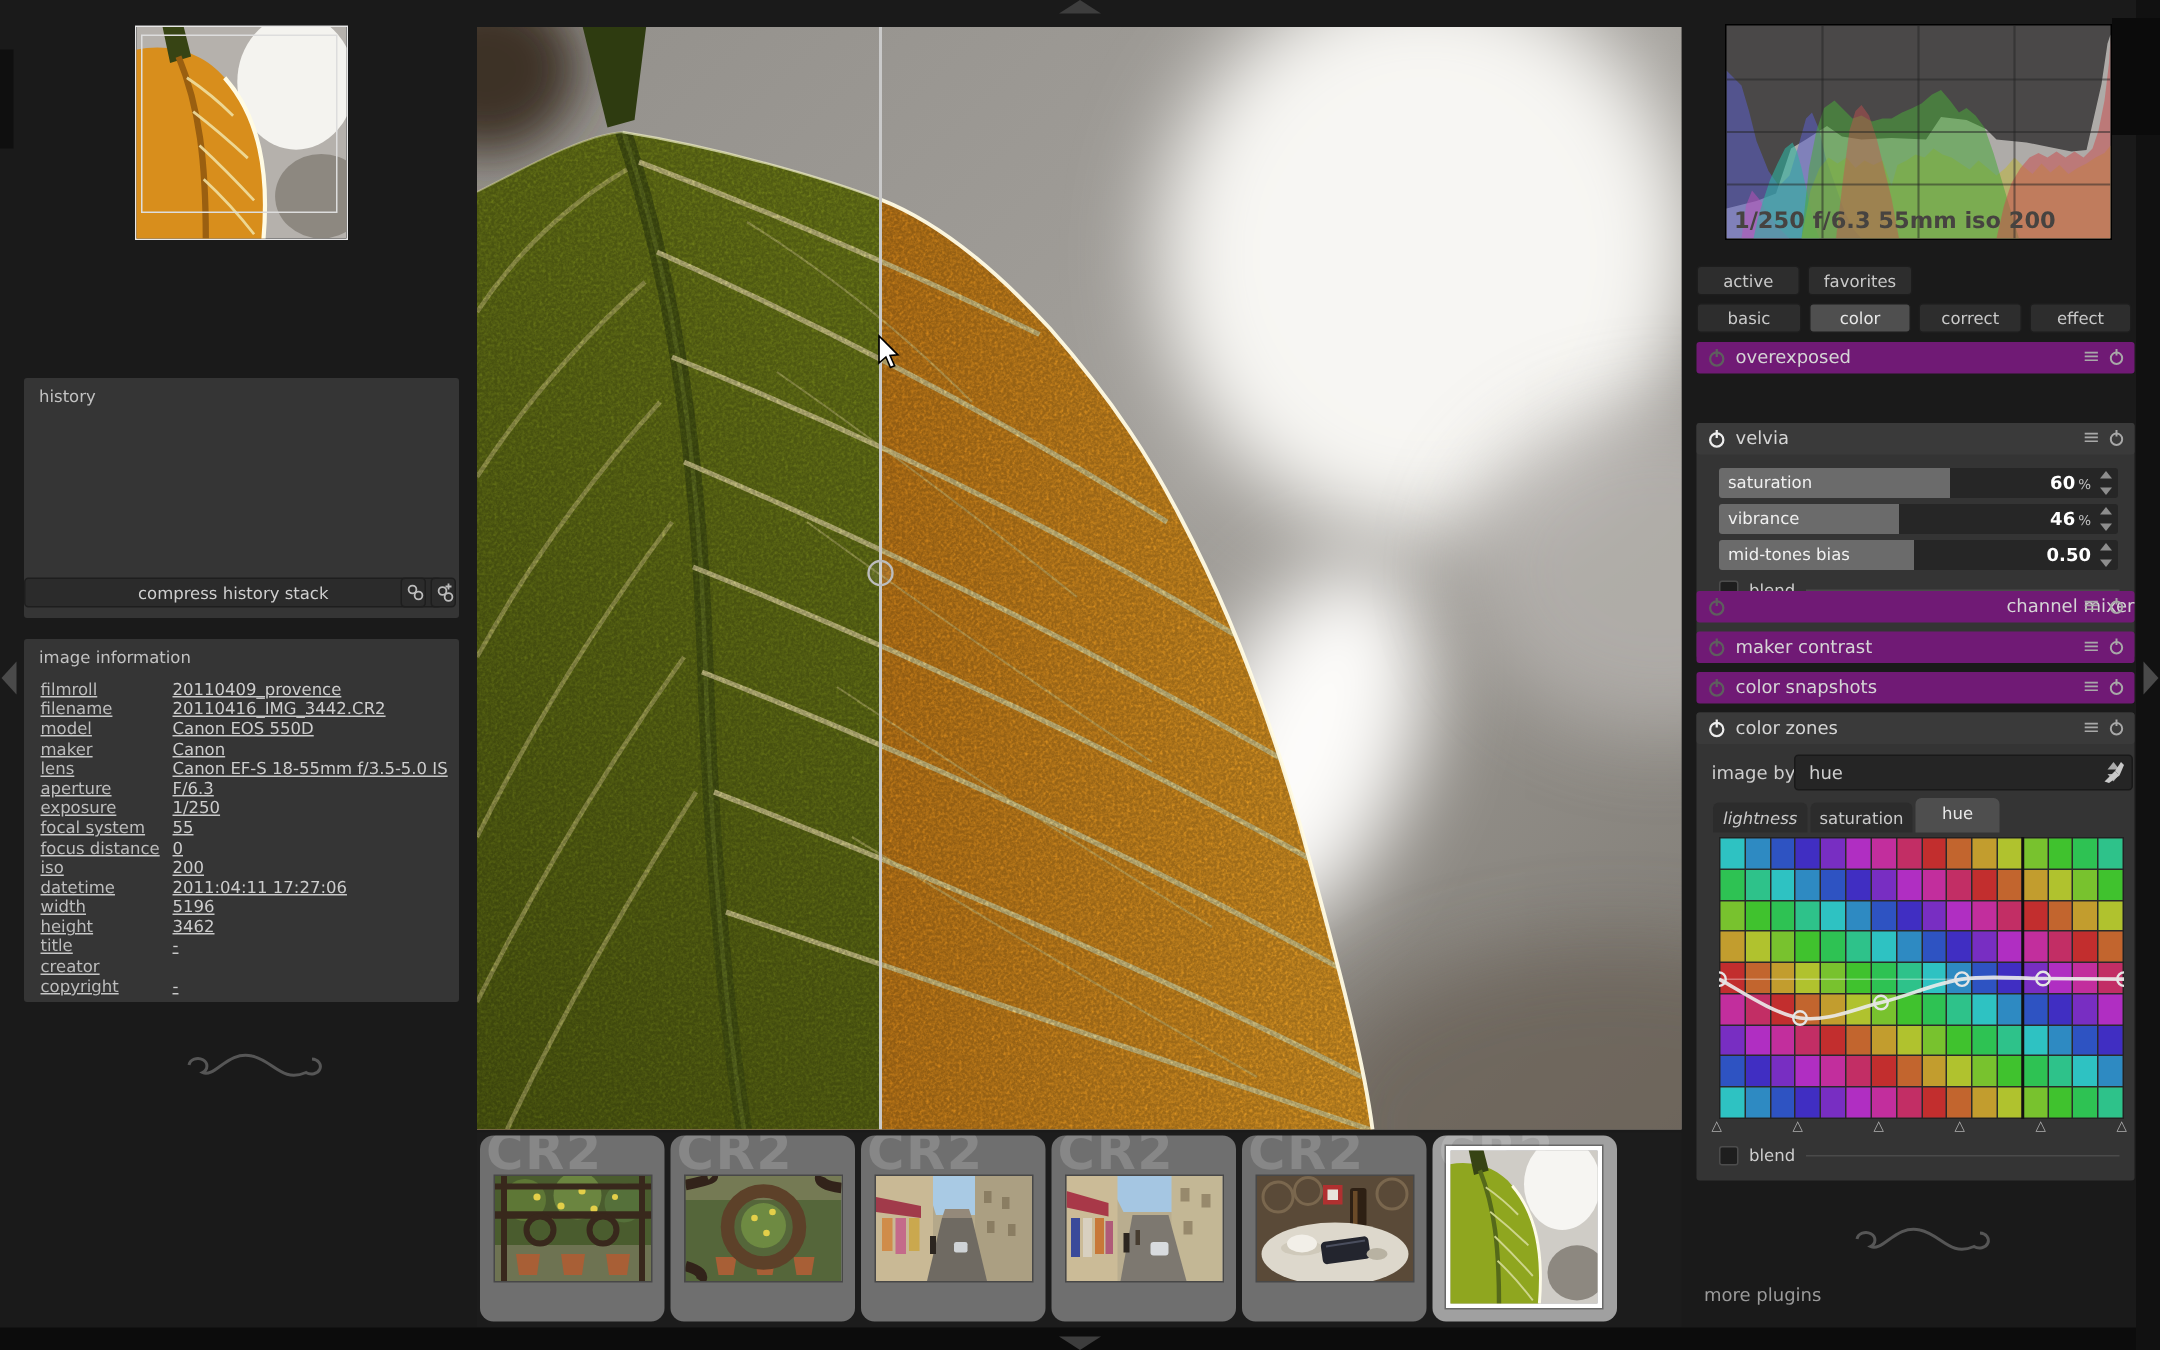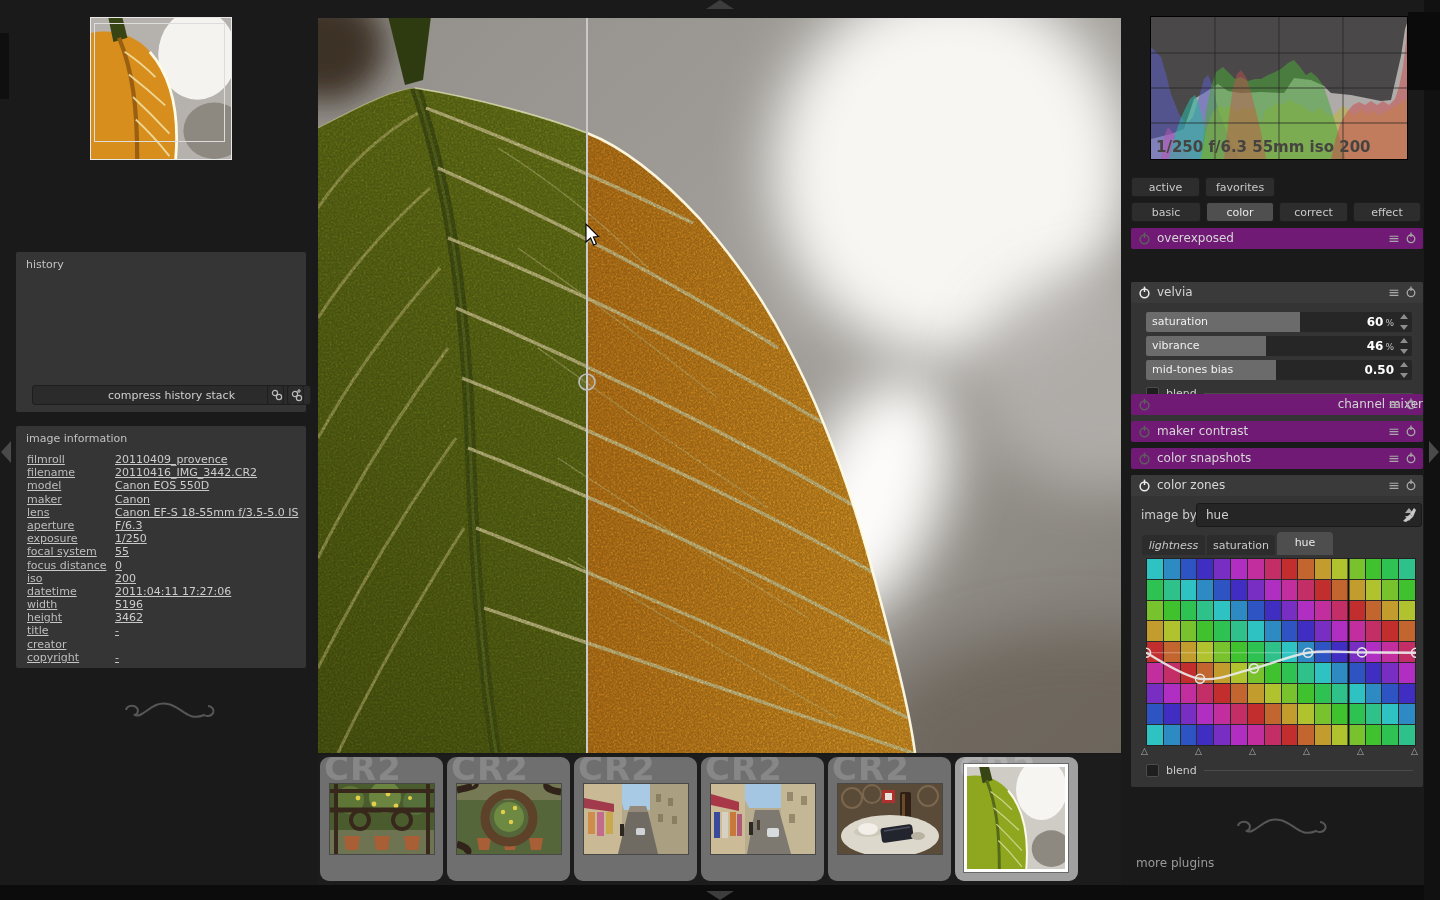--- a/index.html
+++ b/index.html
@@ -14,21 +14,21 @@
 
   .panel-section{left:16px;width:290px;background:#353535;border-radius:2px;color:#c8c8c8;font-size:11px;}
   .sec-head{position:absolute;left:10px;top:6px;color:#c2c2c2;font-size:11px;}
   .sec-icon{position:absolute;right:8px;top:6px;color:#9a9a9a;}
   #sec-snapshots{top:167px;height:77px;}
   .snap-row{position:absolute;left:8px;top:26px;width:274px;height:19px;background:#424242;color:#dcdcdc;padding:3px 0 0 6px;font-size:11px;}
   .dt-btn{background:#2b2b2b;border:1px solid #1e1e1e;border-radius:3px;color:#cfcfcf;font-size:11px;text-align:center;cursor:default;}
   .snap-btn{position:absolute;left:8px;top:47px;width:274px;height:21px;padding-top:4px;}
   #sec-history{top:252px;height:160px;}
   .hist-items{position:absolute;left:11px;top:30px;line-height:17px;color:#c6c6c6;}
-  .hist-btn{position:absolute;left:16px;top:133px;width:279px;height:20px;padding-top:3px;}
+  .hist-btn{position:absolute;left:0;top:133px;width:279px;height:20px;padding-top:3px;}
   .hist-mini{position:absolute;top:133px;width:17px;height:20px;padding:2px 0 0 2px;}
   #sec-info{top:426px;height:242px;}
   .info-rows{position:absolute;left:11px;top:27px;width:270px;text-decoration:underline;}
   .info-row{display:flex;height:13.2px;line-height:13.2px;font-size:11px;}
   .info-label{width:88px;color:#bdbdbd;flex:none;}
   .info-value{color:#cdcdcd;white-space:nowrap;}
   .flourish{stroke:#565656;fill:none;stroke-width:2;}
 
   
   #main-view{left:318px;top:18px;width:803px;height:735px;background:#8e8b86;}

